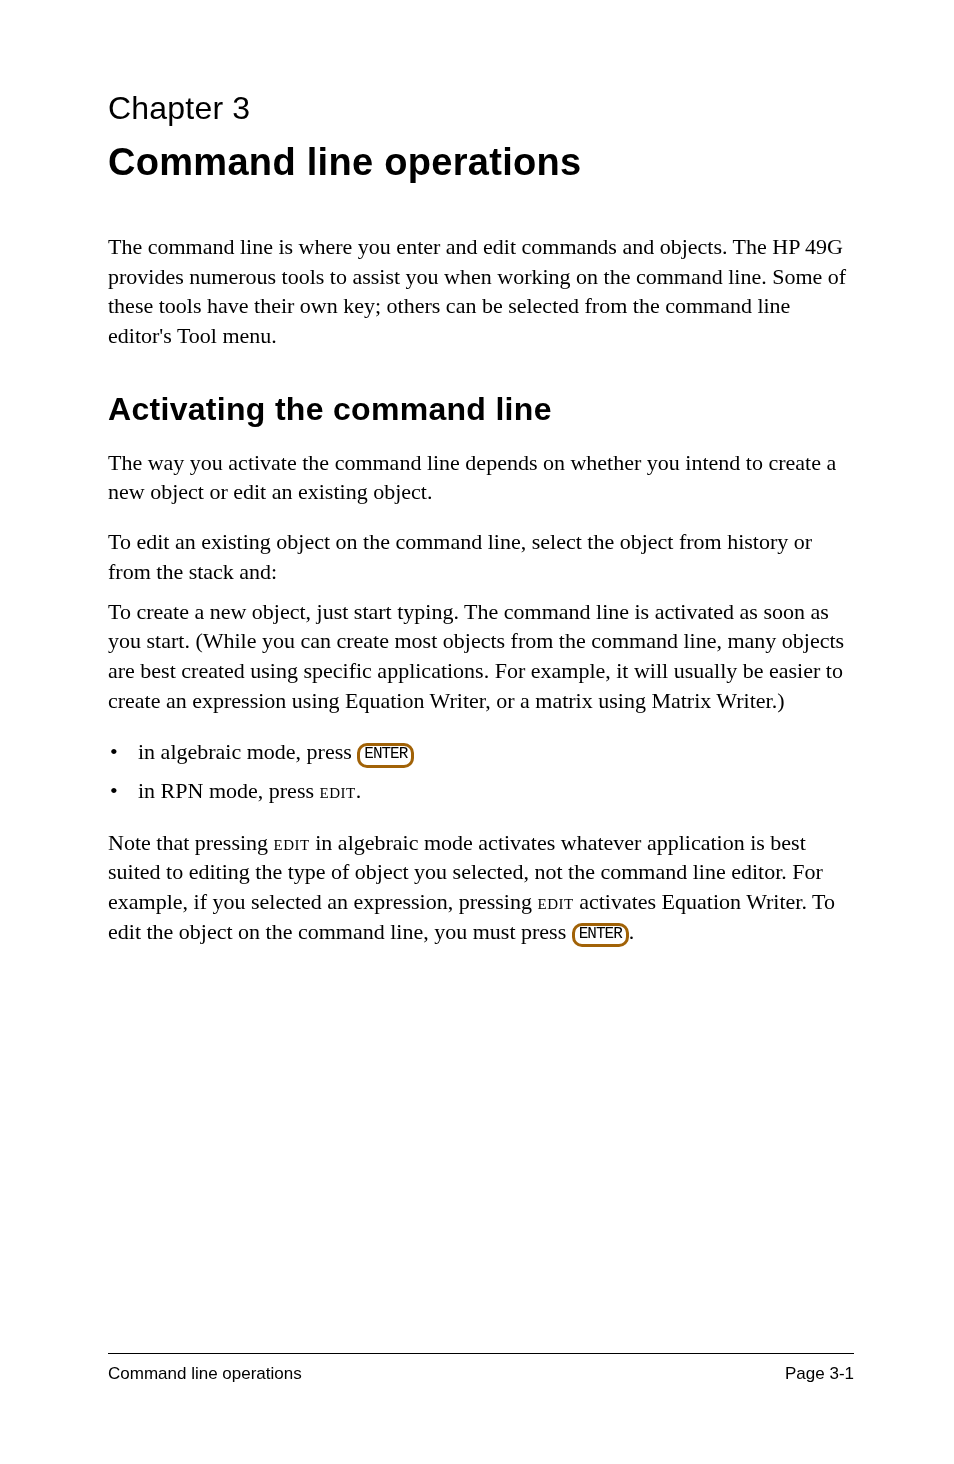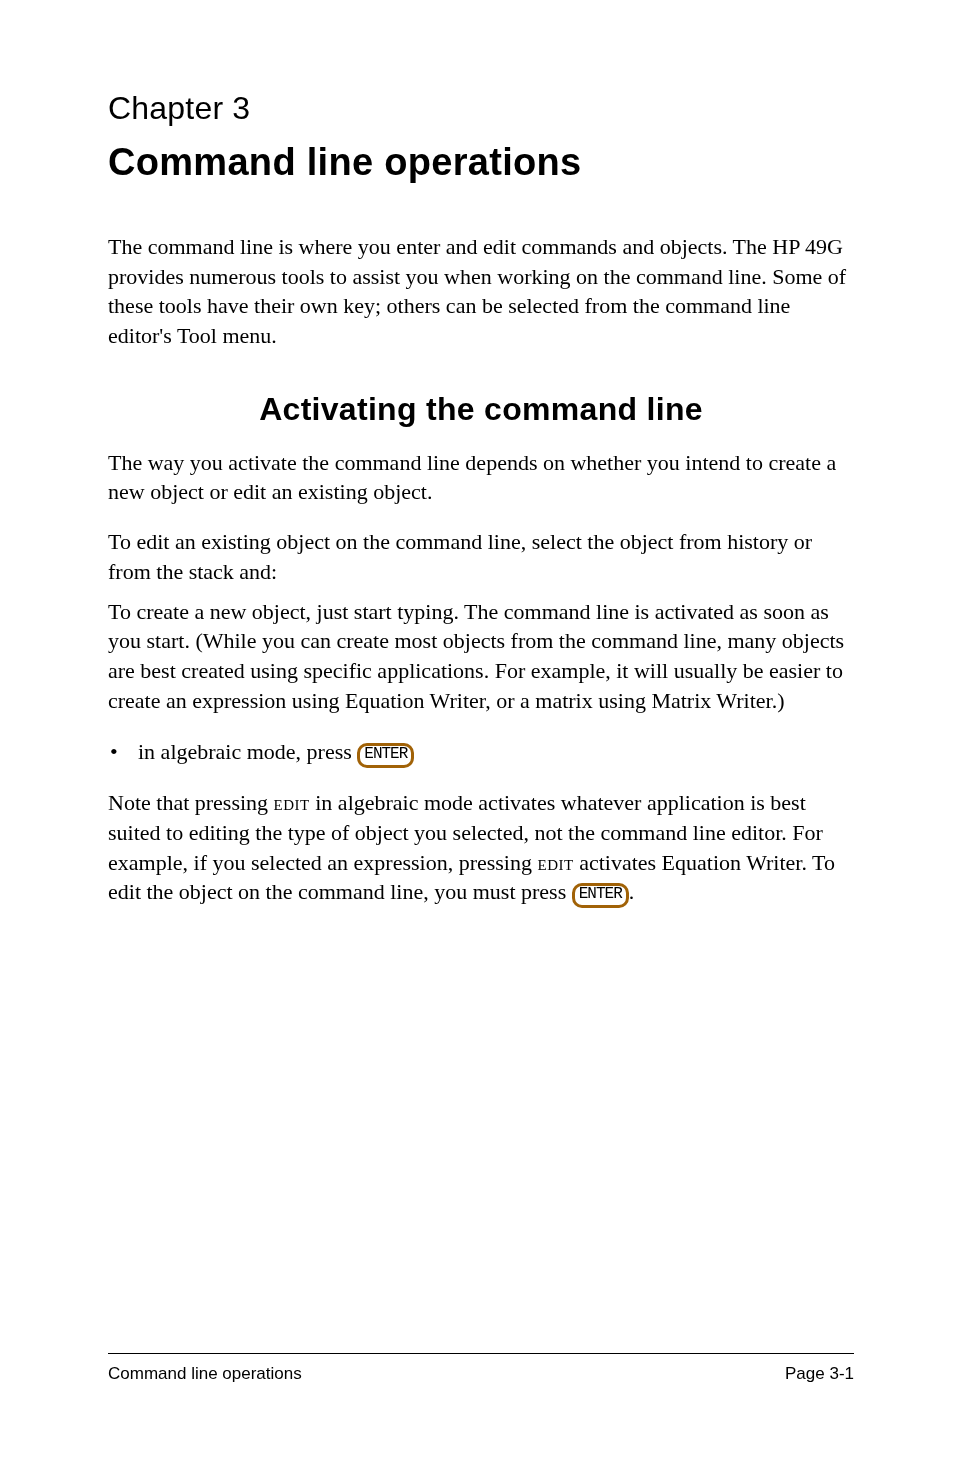--- a/index.html
+++ b/index.html
@@ -33,21 +33,20 @@
     font-size: 22px;
     line-height: 1.35;
     margin-bottom: 40px;
   }
   .section-title {
     font-family: 'Trebuchet MS', 'Lucida Sans', Arial, sans-serif;
     font-weight: bold;
     font-size: 32px;
     margin-bottom: 20px;
     letter-spacing: 0.3px;
-    text-align: center;
   }
   .para {
     font-family: 'Georgia', 'Century Schoolbook', serif;
     font-size: 22px;
     line-height: 1.35;
     margin-bottom: 20px;
   }
   .bullet-list {
     list-style: none;
     margin: 0 0 20px 0;
@@ -112,20 +111,23 @@
   <p class="para">The way you activate the command line depends on whether you intend to create a new object or edit an existing object.</p>
 
   <p class="para" style="margin-bottom:10px">To edit an existing object on the command line, select the object from history or from the stack and:</p>
 
   <p class="para">To create a new object, just start typing. The command line is activated as soon as you start. (While you can create most objects from the command line, many objects are best created using specific applications. For example, it will usually be easier to create an expression using Equation Writer, or a matrix using Matrix Writer.)</p>
 
   <ul class="bullet-list">
     <li>
       <span>in algebraic mode, press </span><span class="key">ENTER</span><span></span>
     </li>
+    <li>
+      <span>in RPN mode, press </span><span class="smallcaps">edit</span><span>.</span>
+    </li>
   </ul>
 
   <p class="para">
     <span>Note that pressing </span><span class="smallcaps">edit</span><span> in algebraic mode activates whatever application is best suited to editing the type of object you selected, not the command line editor. For example, if you selected an expression, pressing </span><span class="smallcaps">edit</span><span> activates Equation Writer. To edit the object on the command line, you must press </span><span class="key">ENTER</span><span>.</span>
   </p>
 
 </div>
 
 <div class="footer">
   <span>Command line operations</span>

